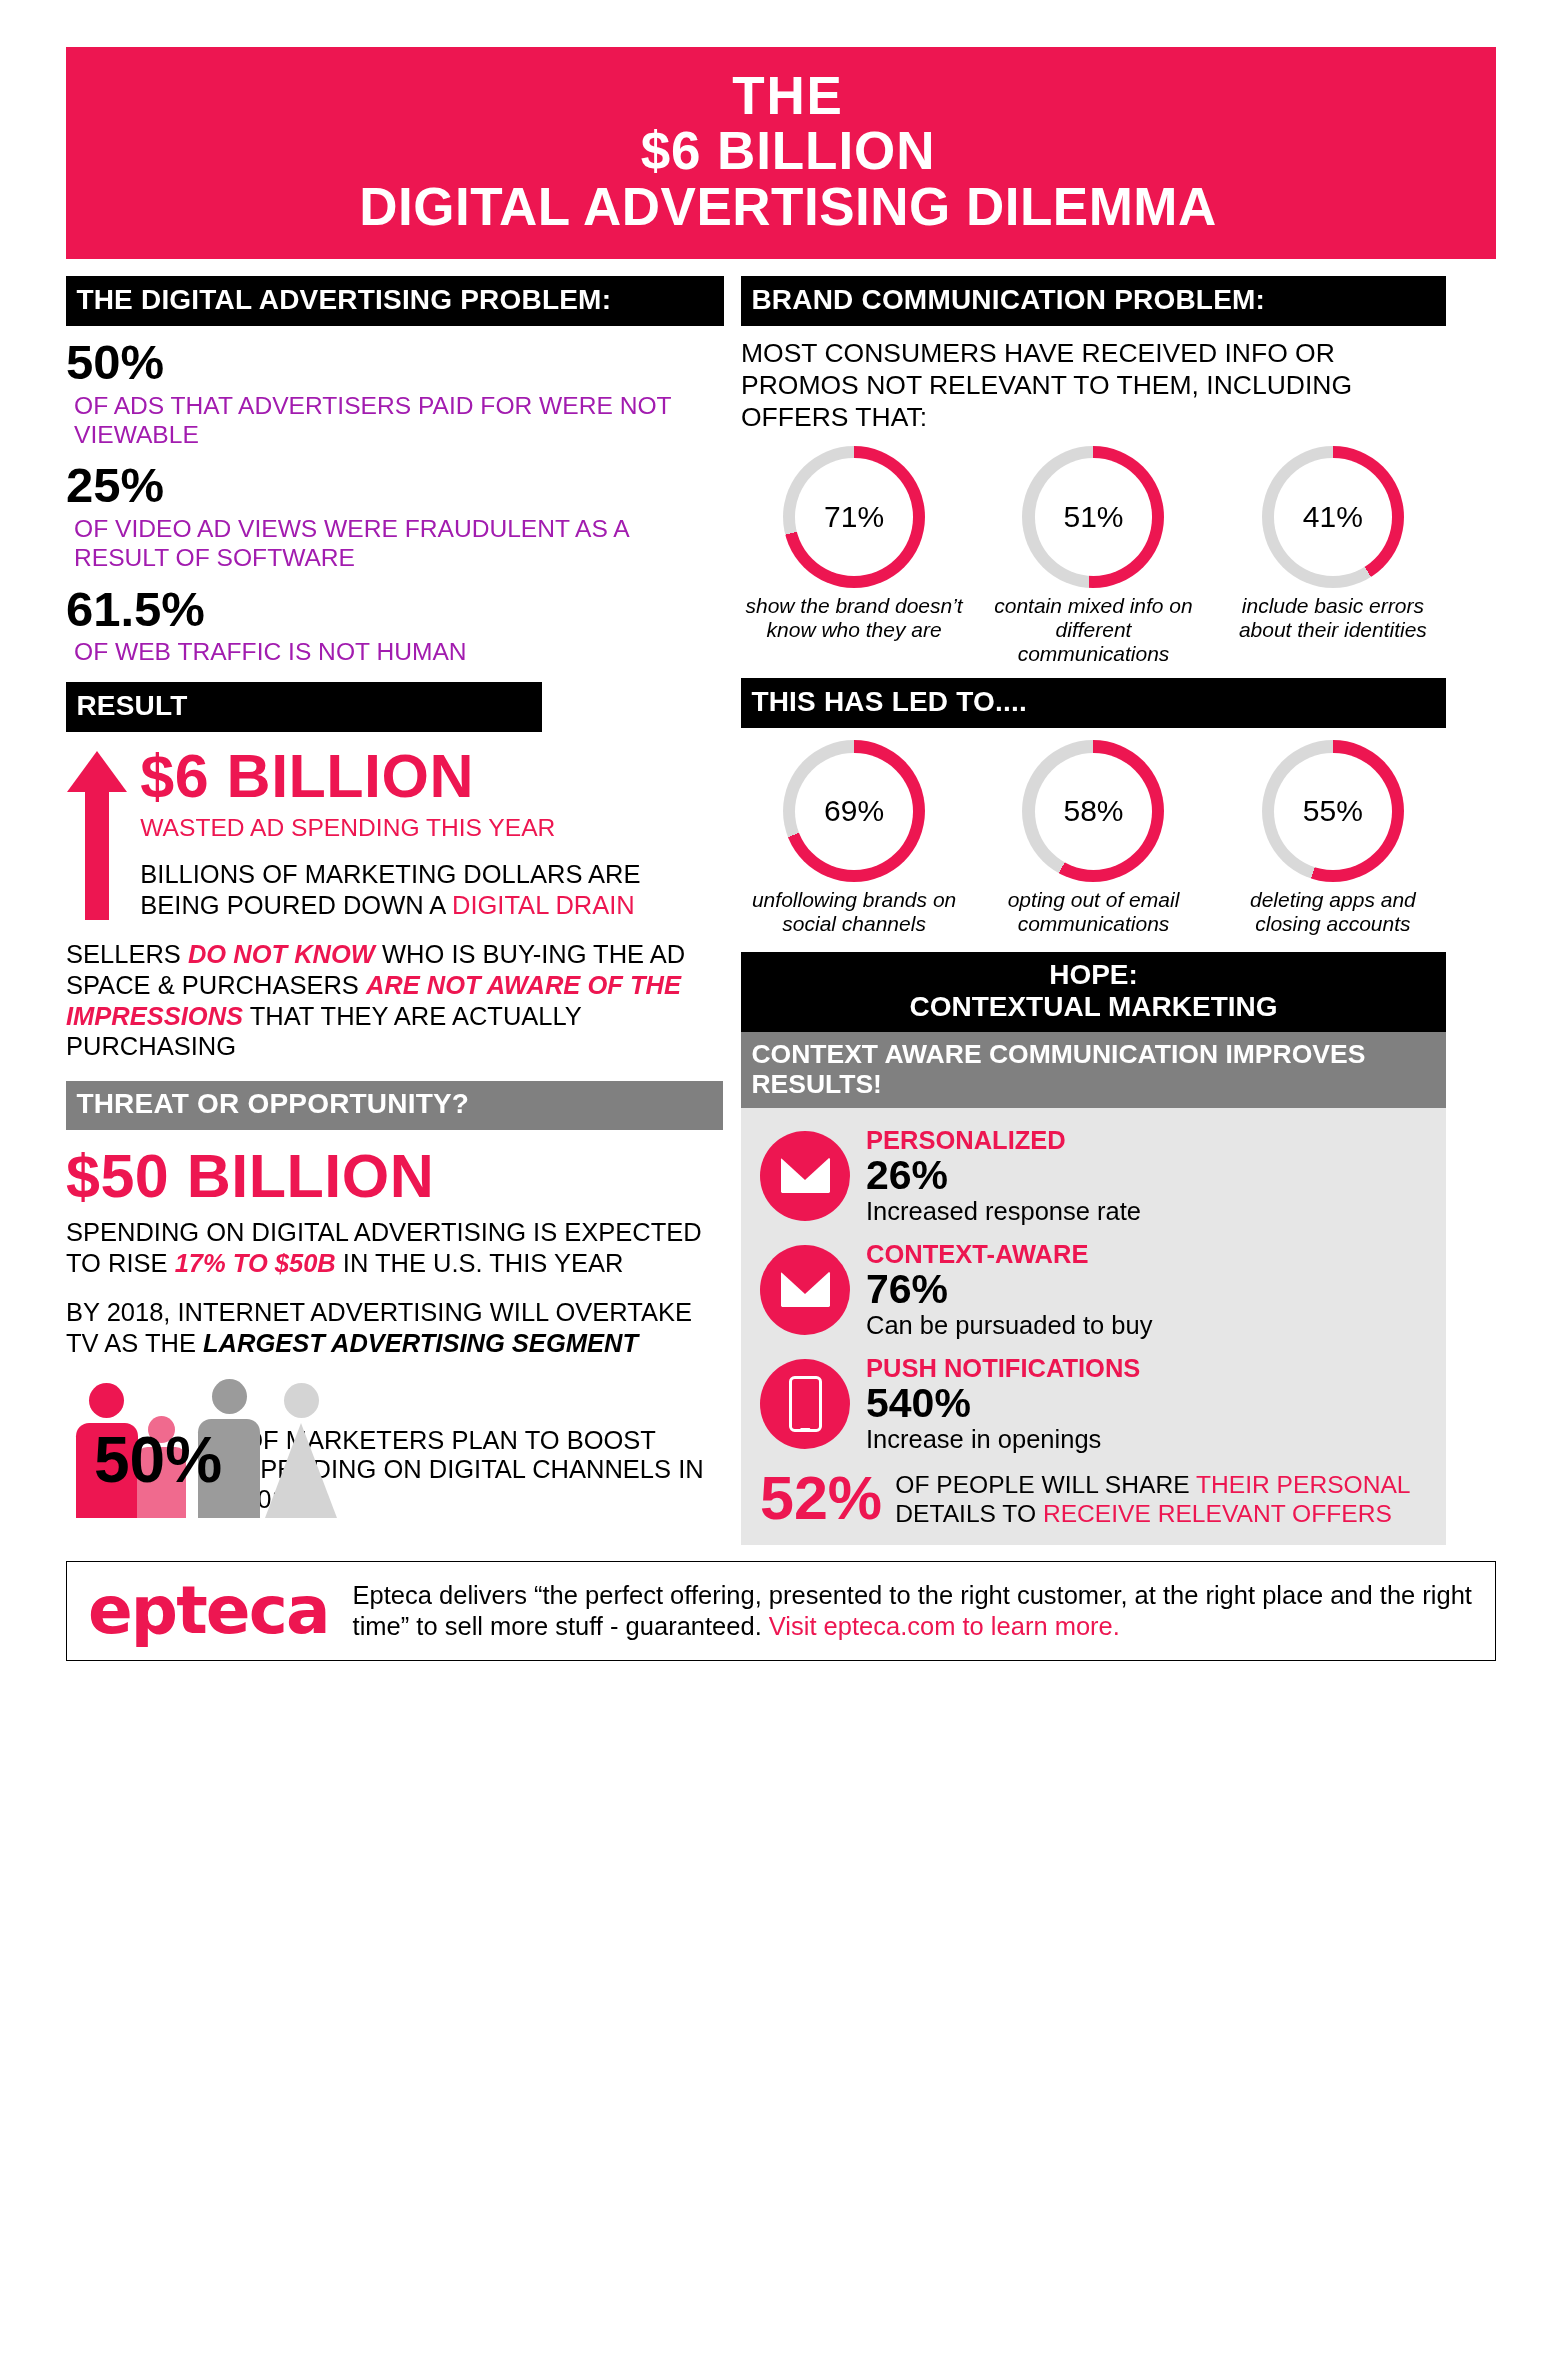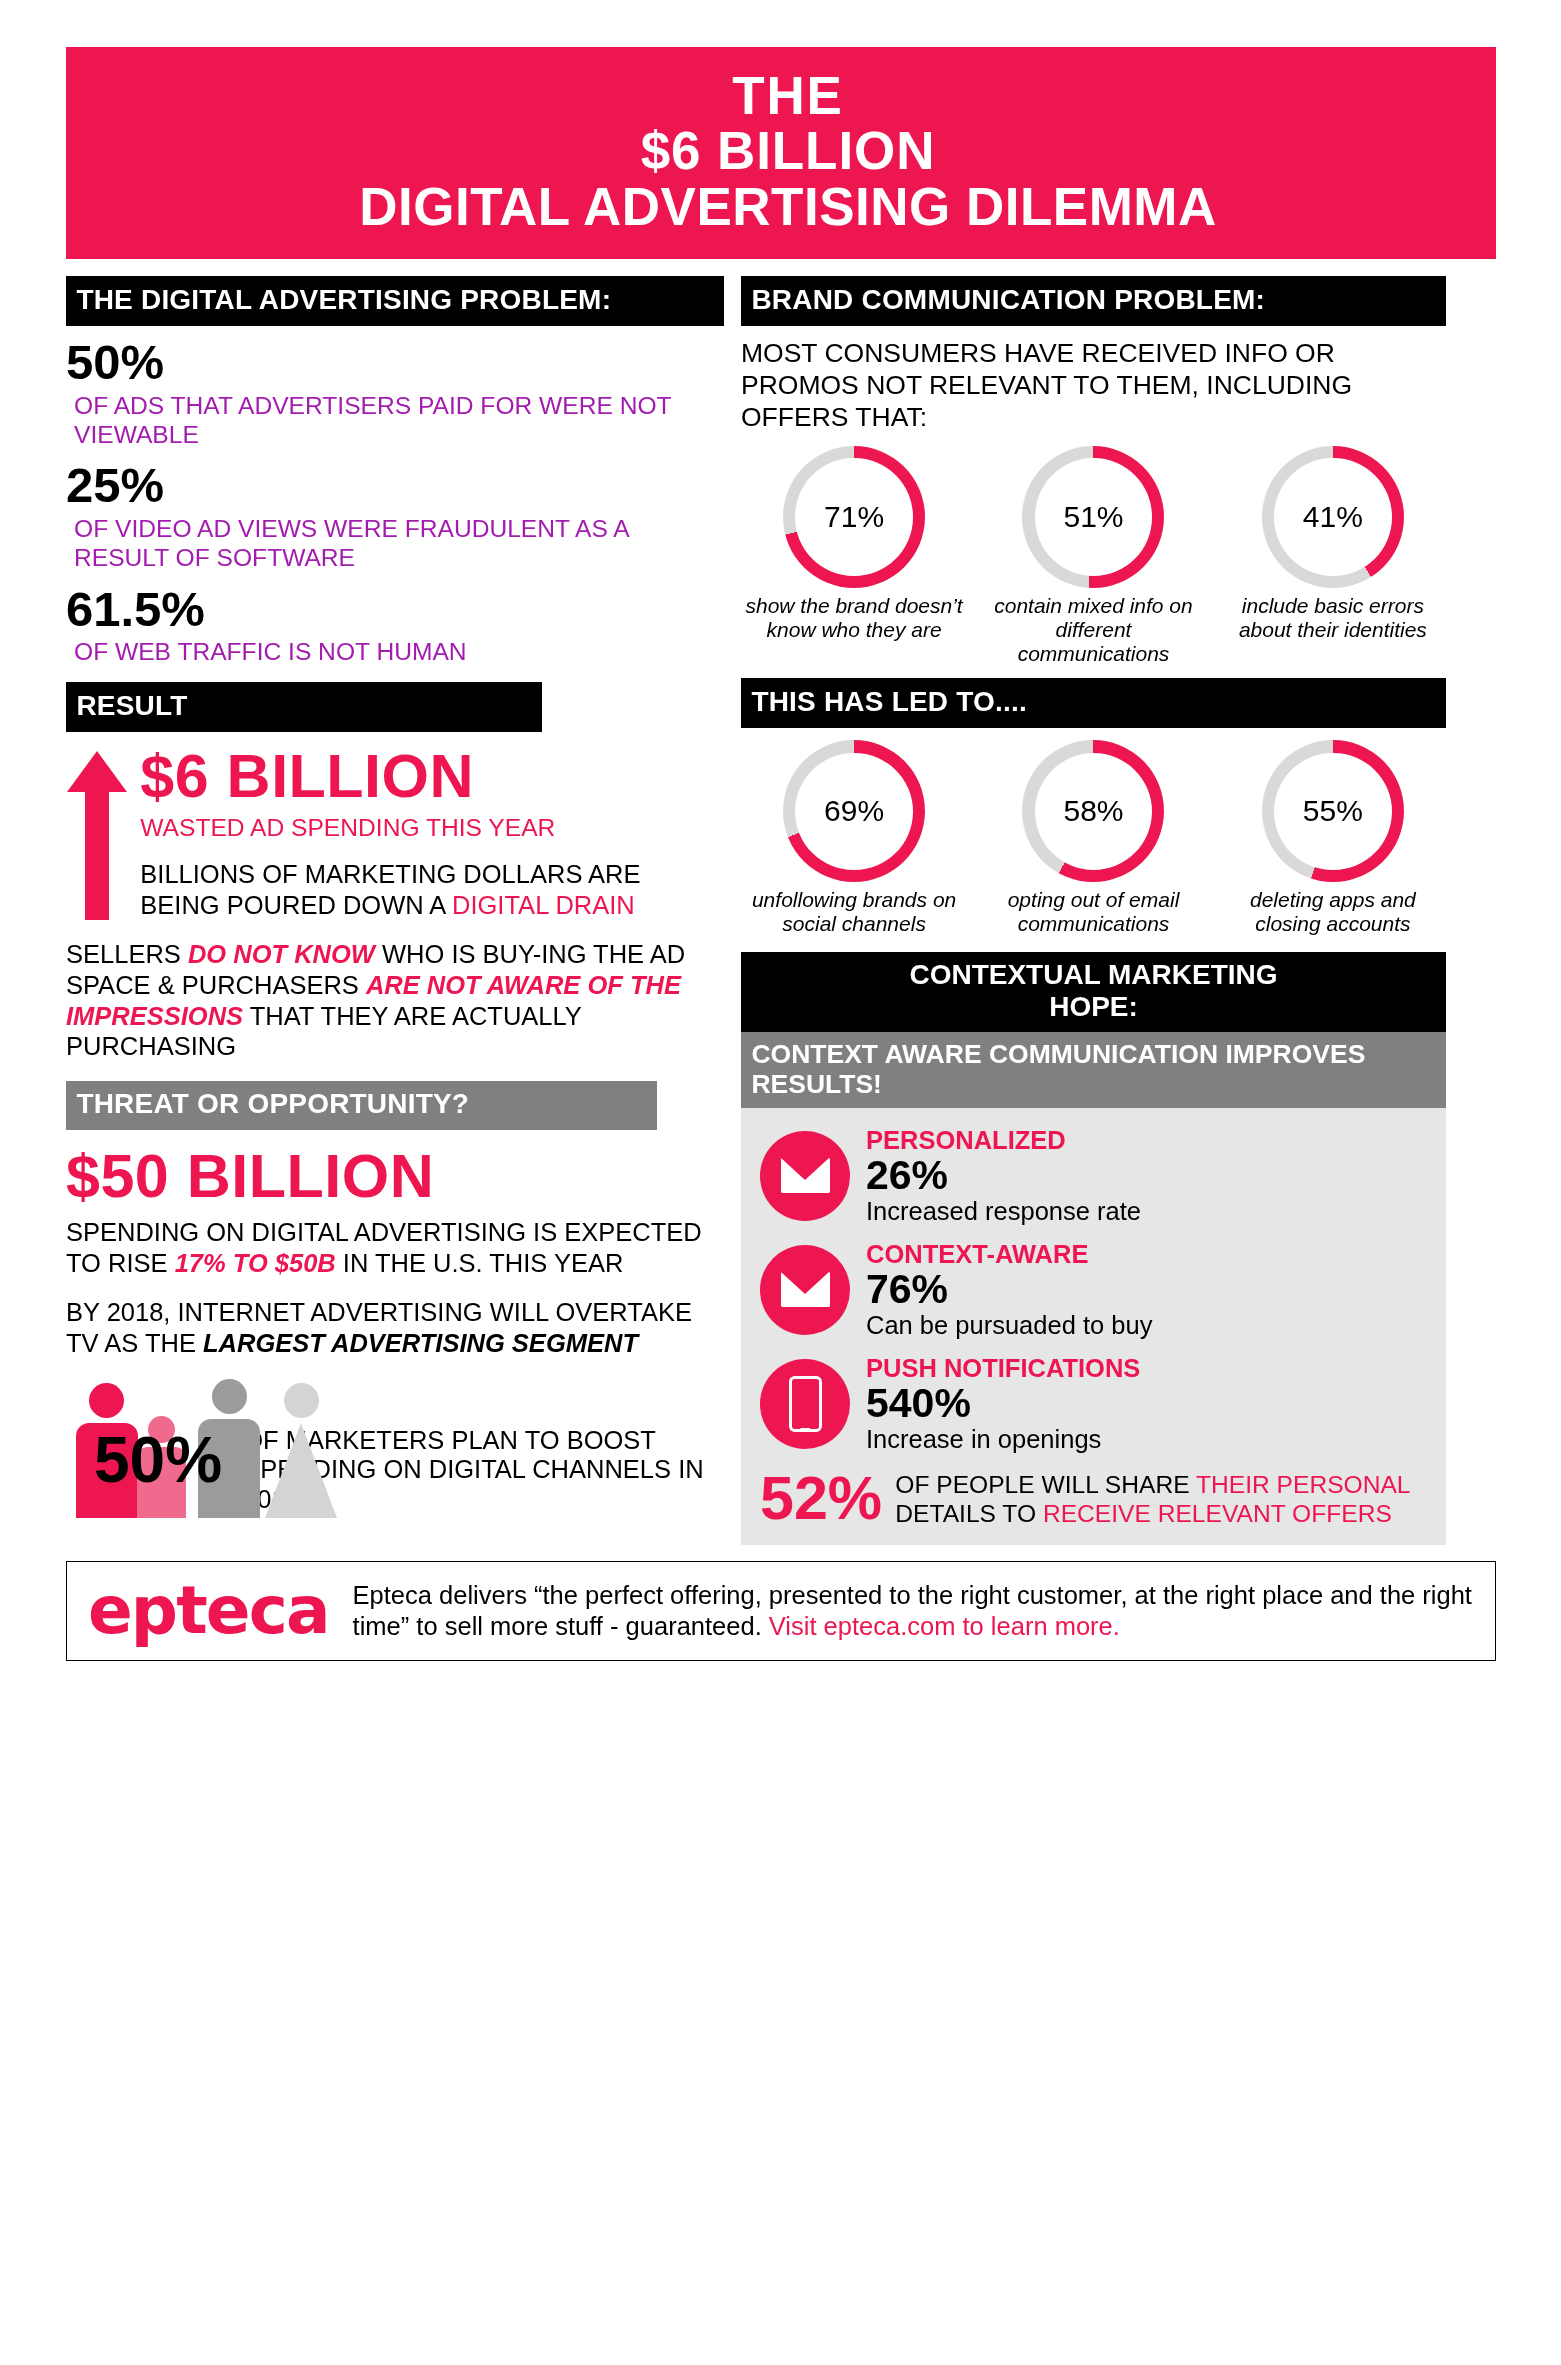--- a/index.html
+++ b/index.html
@@ -243,21 +243,21 @@
         </div>
         <div class="result-body">
           <div class="six-billion">$6 BILLION</div>
           <div class="wasted">WASTED AD SPENDING THIS YEAR</div>
           <div class="billions-p"><span>BILLIONS OF MARKETING DOLLARS ARE BEING POURED DOWN A </span><span class="pink">DIGITAL DRAIN</span></div>
         </div>
       </div>
 
       <div class="sellers-p"><span>SELLERS </span><i>DO NOT KNOW</i><span> WHO IS BUY-ING THE AD SPACE &amp; PURCHASERS </span><i>ARE NOT AWARE OF THE IMPRESSIONS</i><span> THAT THEY ARE ACTUALLY PURCHASING</span></div>
 
-      <div class="bar-gray" style="margin-top:19px; width:591px;">THREAT OR OPPORTUNITY?</div>
+      <div class="bar-gray" style="margin-top:19px; width:657px;">THREAT OR OPPORTUNITY?</div>
 
       <div class="fifty-billion">$50 BILLION</div>
 
       <div class="spend-p"><span>SPENDING ON DIGITAL ADVERTISING IS EXPECTED TO RISE </span><i>17% TO $50B</i><span> IN THE U.S. THIS YEAR</span></div>
 
       <div class="by2018-p"><span>BY 2018, INTERNET ADVERTISING WILL OVERTAKE TV AS THE </span><i>LARGEST ADVERTISING SEGMENT</i></div>
 
       <div class="people-row">
         <div class="people-fig">
 
@@ -337,22 +337,22 @@
         <div class="donut-item">
           <div class="donut" style="background: conic-gradient(#ed1651 0% 55%, #d9d9d9 55% 100%); border-radius:50%;">
             <div style="position:absolute; inset:12.3px; background:#fff; border-radius:50%;"></div>
             <div class="lbl">55%</div>
           </div>
           <div class="donut-caption">deleting apps and closing accounts</div>
         </div>
       </div>
 
       <div class="hope-bar">
+        <div>HOPE:</div>
         <div>CONTEXTUAL MARKETING</div>
-        <div>HOPE:</div>
       </div>
 
       <div class="ctx-bar">CONTEXT AWARE COMMUNICATION IMPROVES RESULTS!</div>
 
       <div class="gray-panel">
 
         <div class="ctx-row">
           <div class="circle-icon">
               <div class="env"></div>
             </div>

